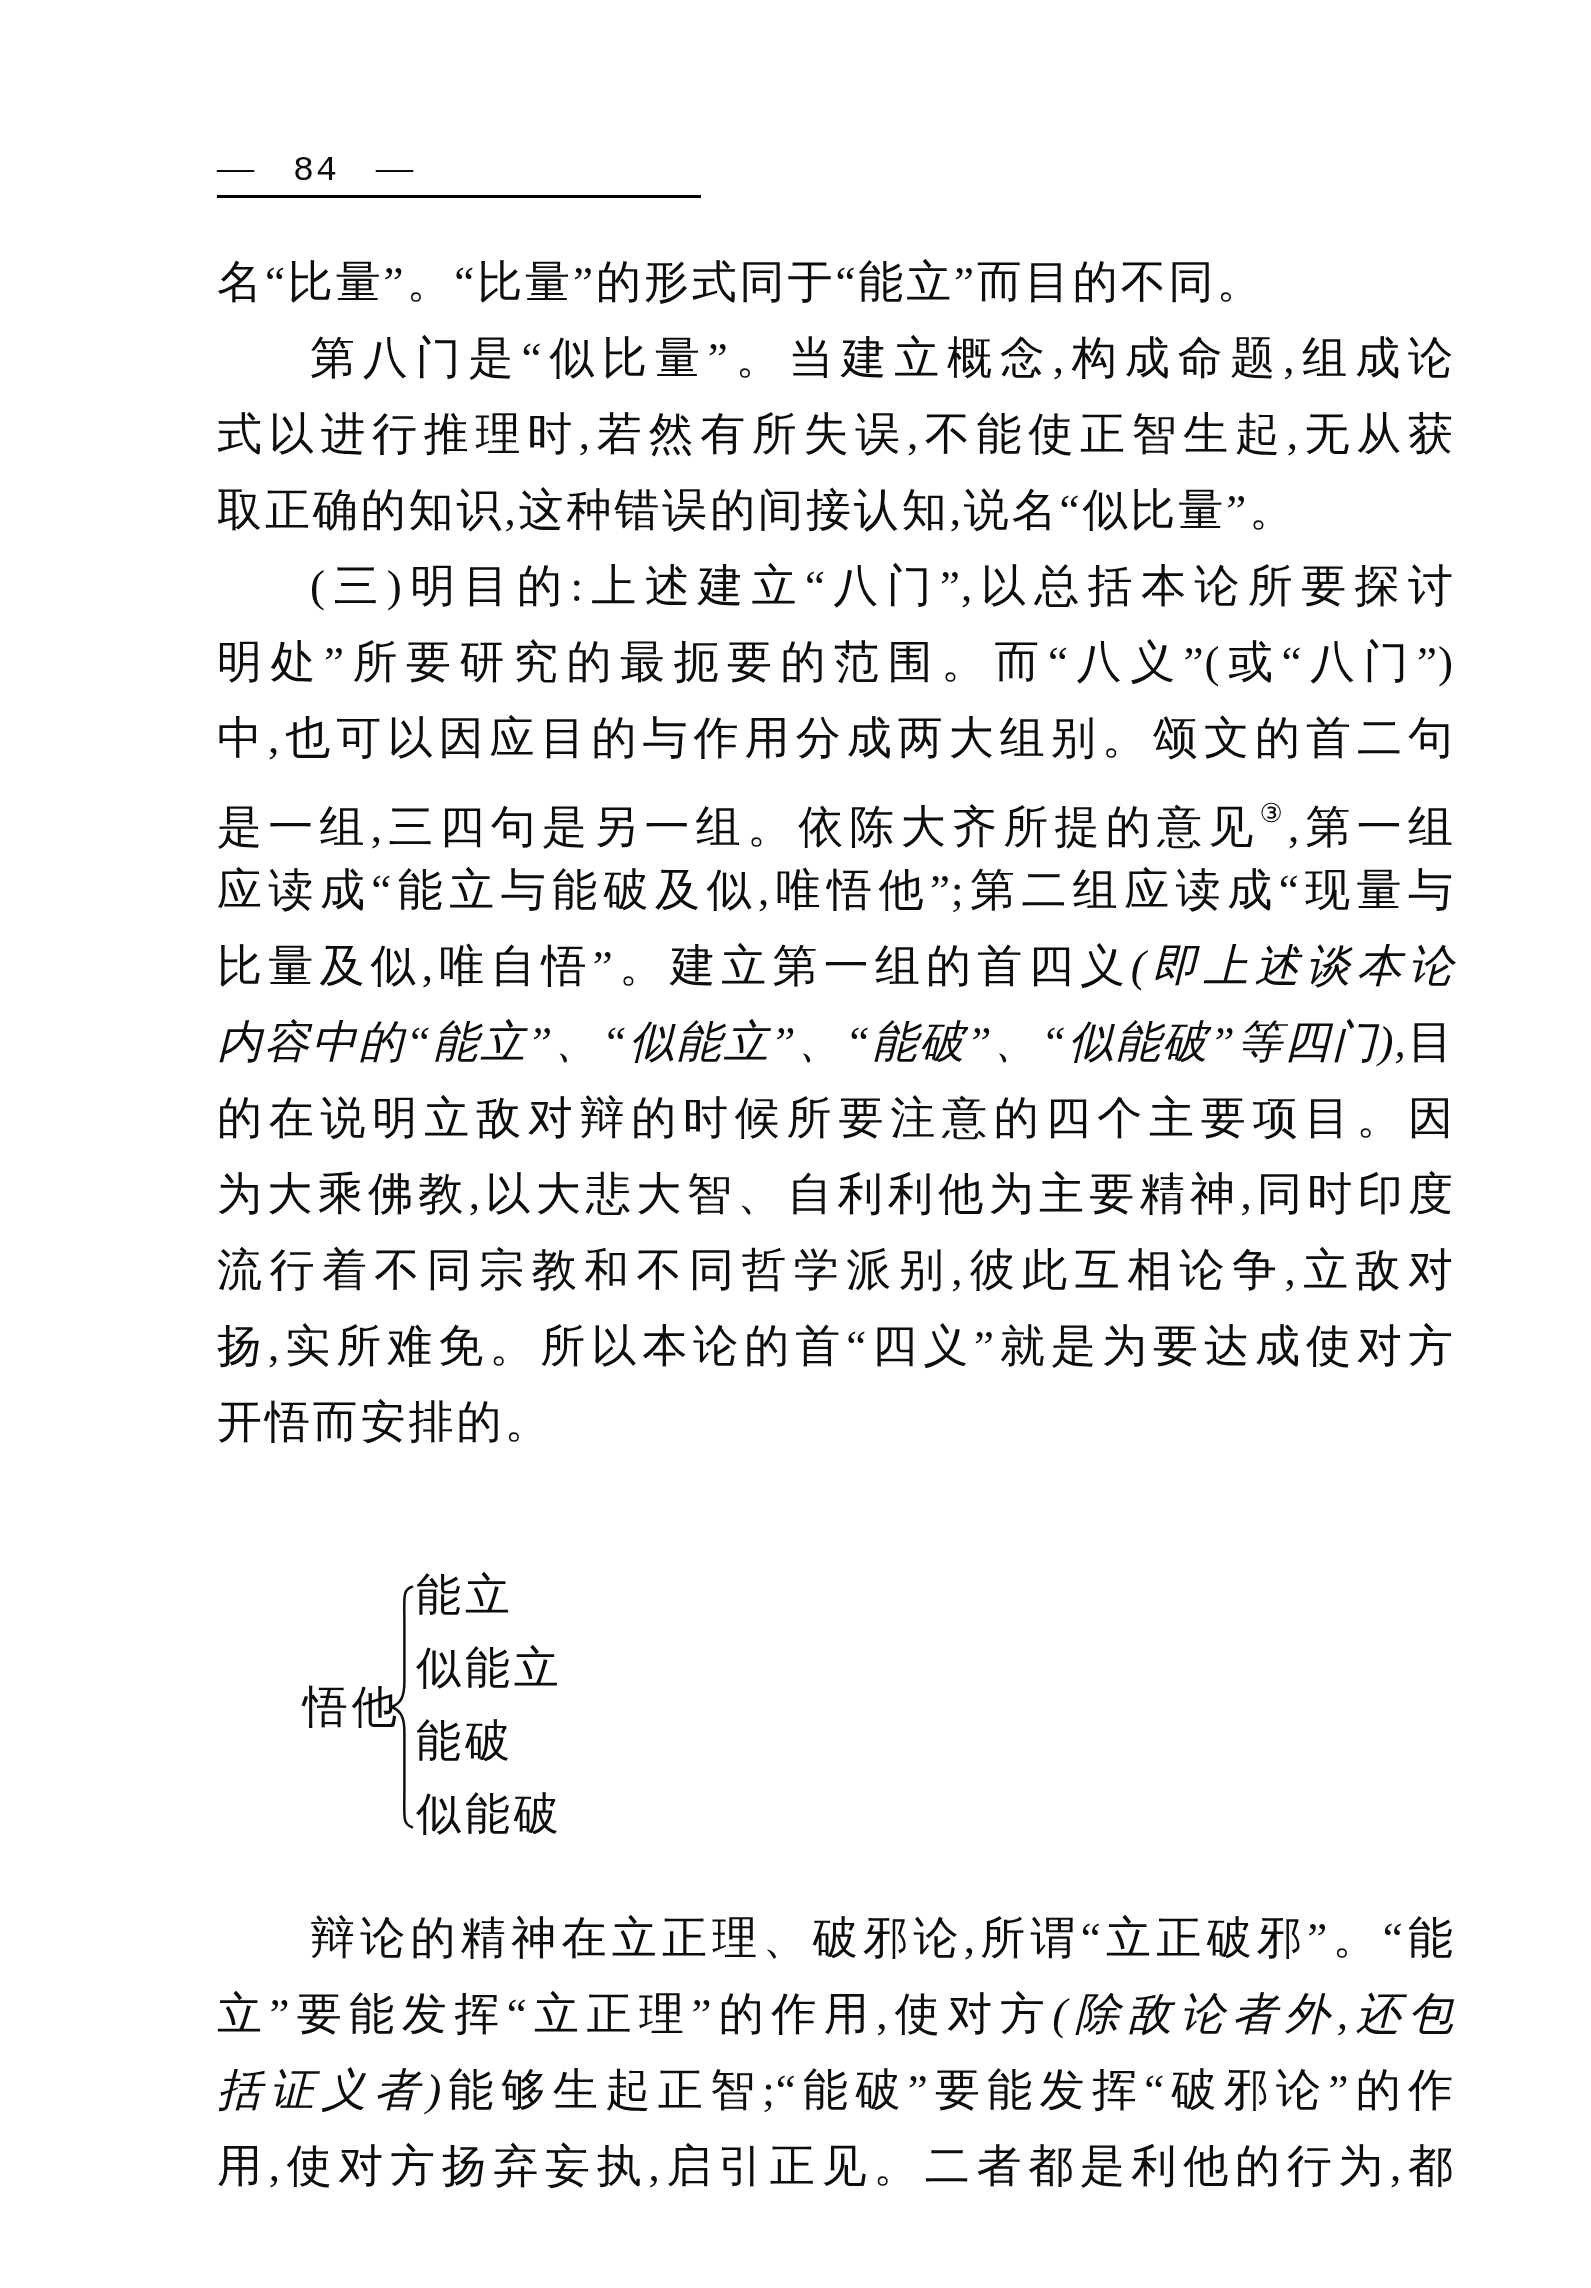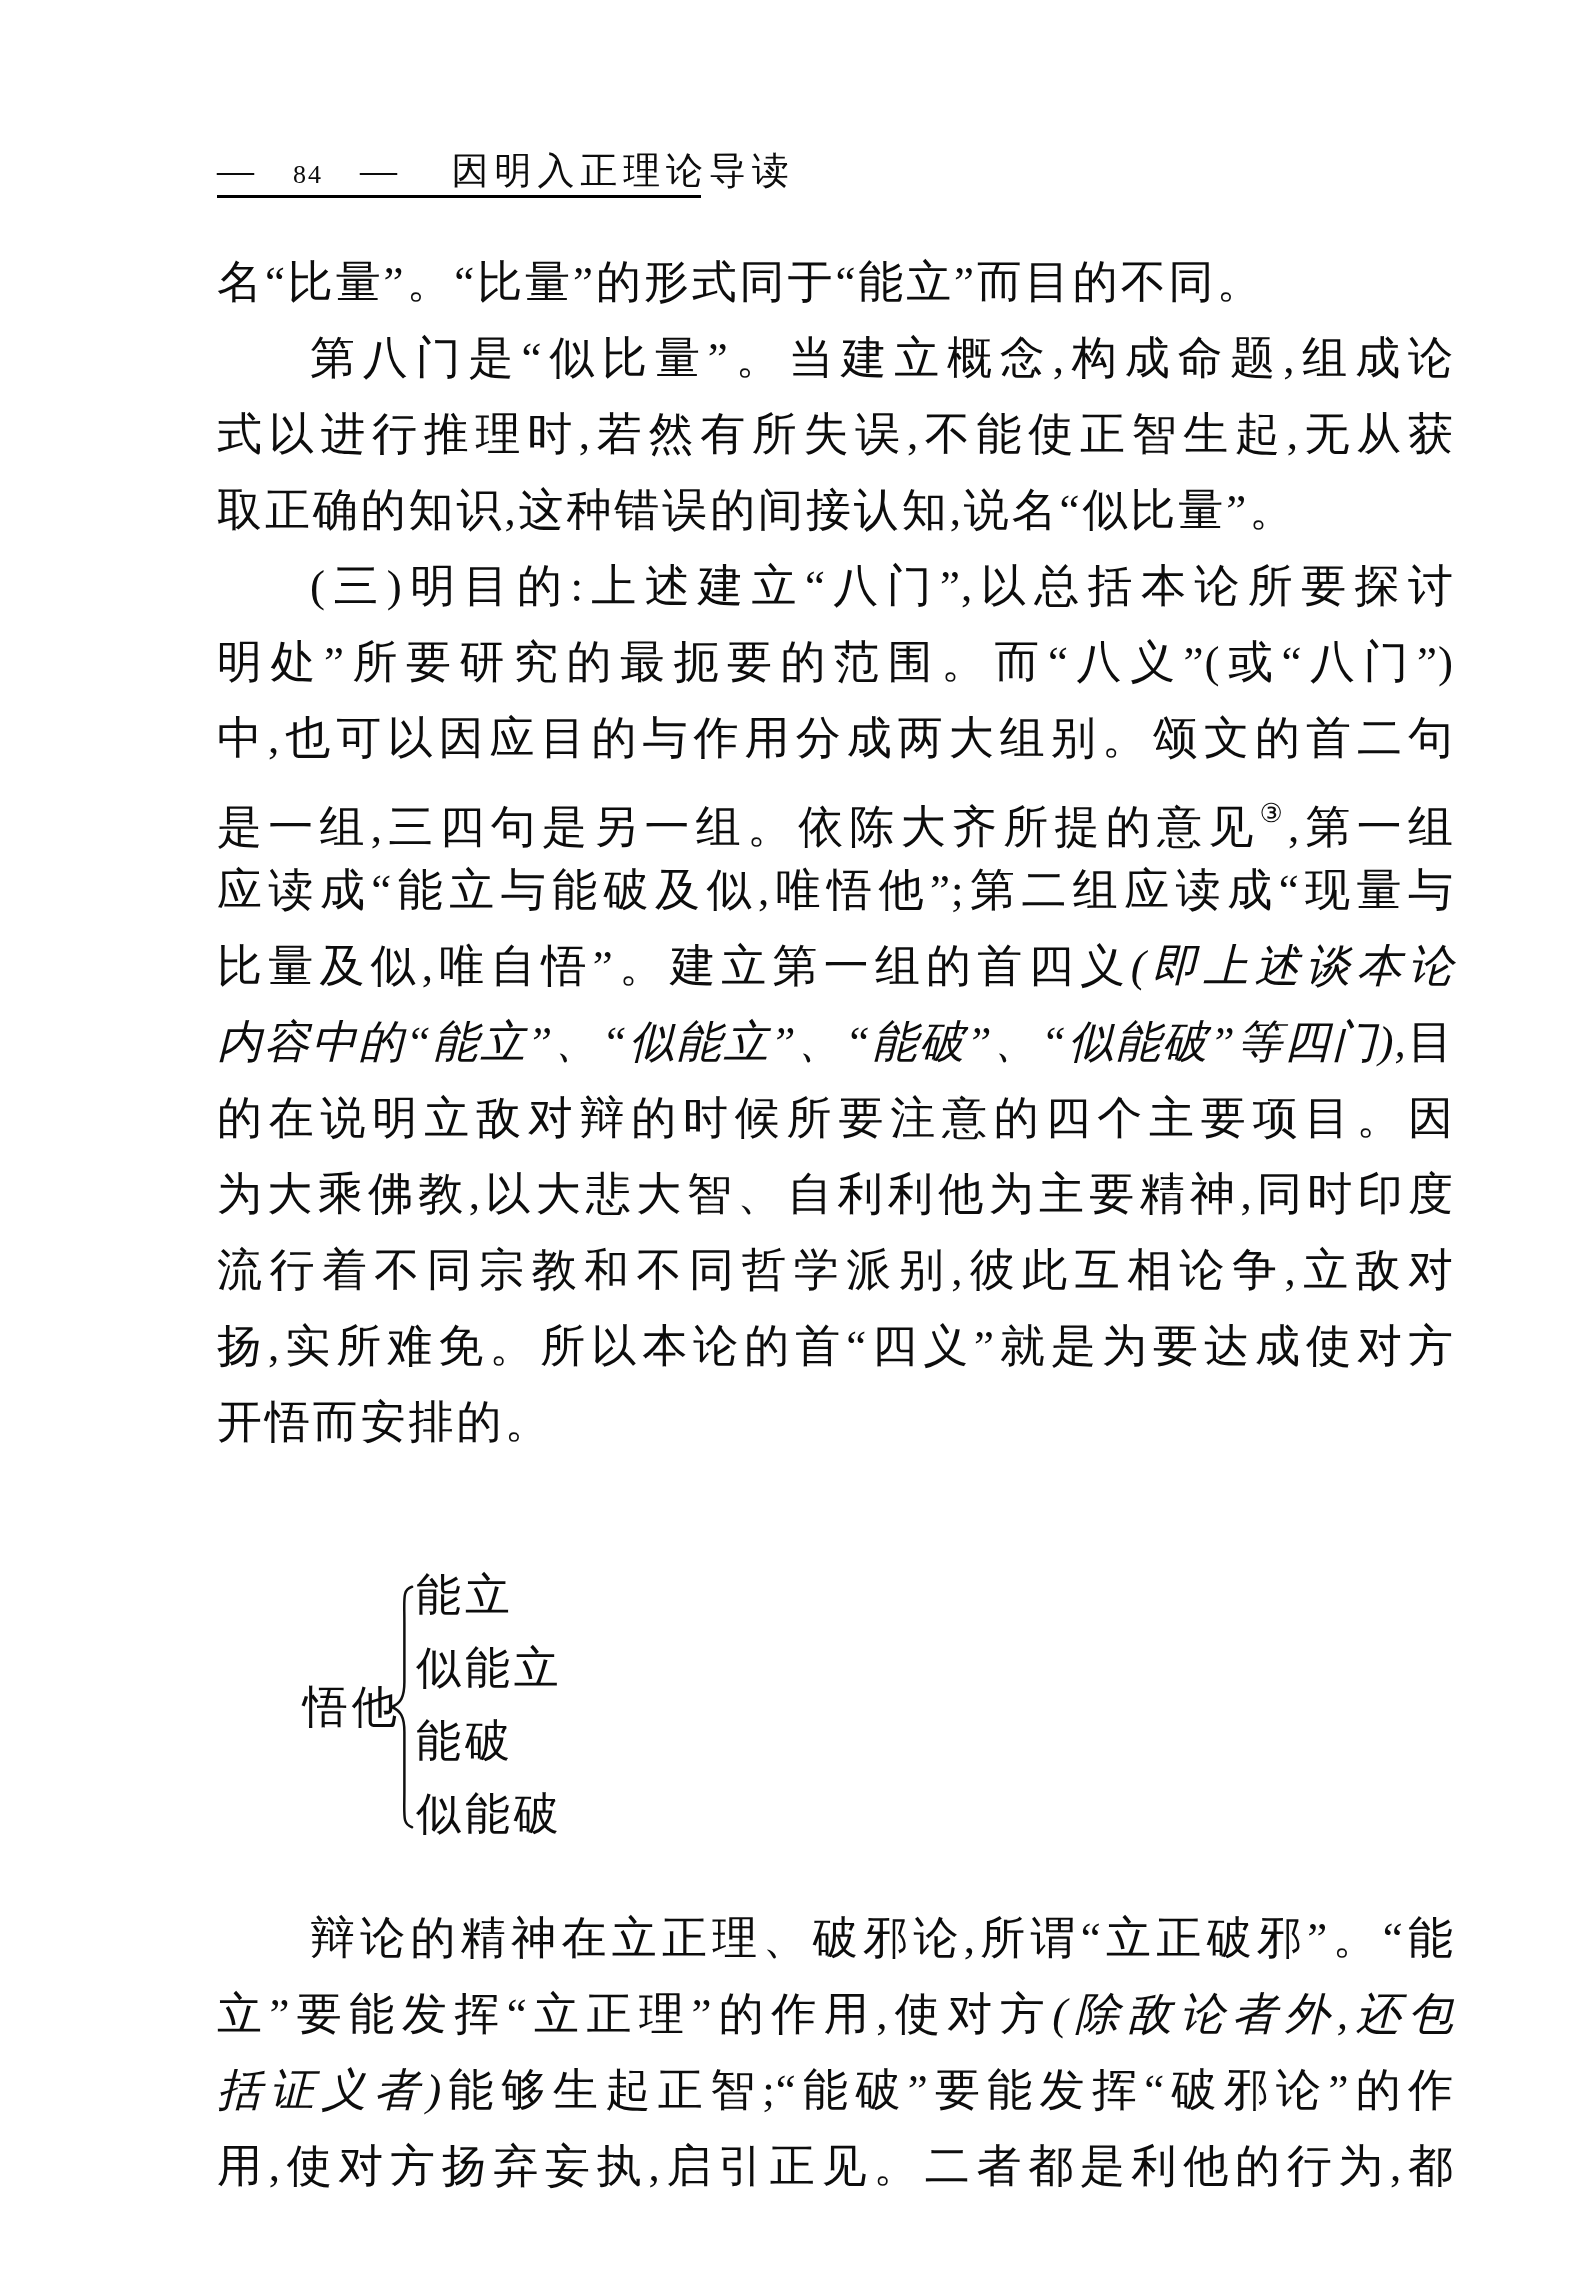--- a/index.html
+++ b/index.html
@@ -12,21 +12,21 @@
     font-family:"Liberation Serif", serif;
     overflow:hidden;
   }
   
   .header {
     position:absolute; left:217px; top:146px;
     display:flex; align-items:baseline;
     font-size:37px; letter-spacing:2px; white-space:nowrap;
   }
   .header .dash { margin-right:37px; }
-  .header .pagenum { margin-right:37px; font-size:26px; }
+  .header .pagenum { margin-right:37px; font-size:35px;font-family:Liberation Mono, monospace; }
   .header .title { margin-left:15.6px; letter-spacing:5.9px; }
   .header-rule {
     position:absolute; left:217px; top:195px;
     width:484px; height:2.9px; background:#000;
   }
   
   .textcol {
     position:absolute; left:217px; width:1237px;
     font-size:45px;
   }
@@ -65,21 +65,20 @@
 </style>
 </head>
 <body>
 
 <div class="page">
 
   <div class="header">
     <span class="dash">—</span>
     <span class="pagenum">84</span>
     <span class="dash">—</span>
-    <span class="title">因明入正理论导读</span>
   </div>
   <div class="header-rule"></div>
 
   <div class="textcol first">
     <div class="line short">名“比量”。“比量”的形式同于“能立”而目的不同。</div>
     <div class="line full indent">第八门是“似比量”。当建立概念,构成命题,组成论</div>
     <div class="line full">式以进行推理时,若然有所失误,不能使正智生起,无从获</div>
     <div class="line short">取正确的知识,这种错误的间接认知,说名“似比量”。</div>
     <div class="line full indent">(三)明目的:上述建立“八门”,以总括本论所要探讨</div>
     <div class="line full">明处”所要研究的最扼要的范围。而“八义”(或“八门”)</div>

